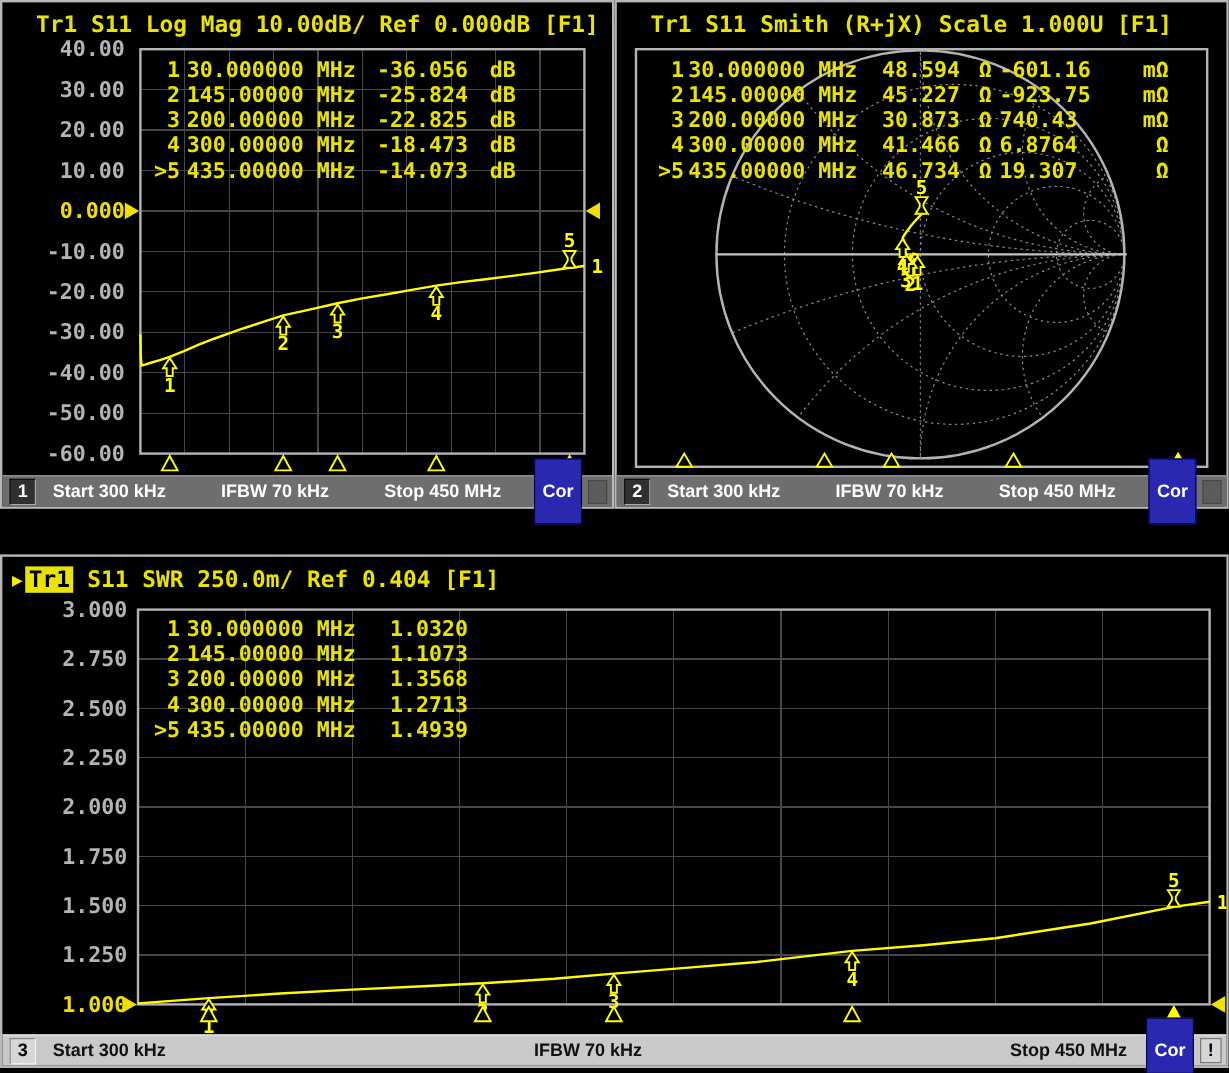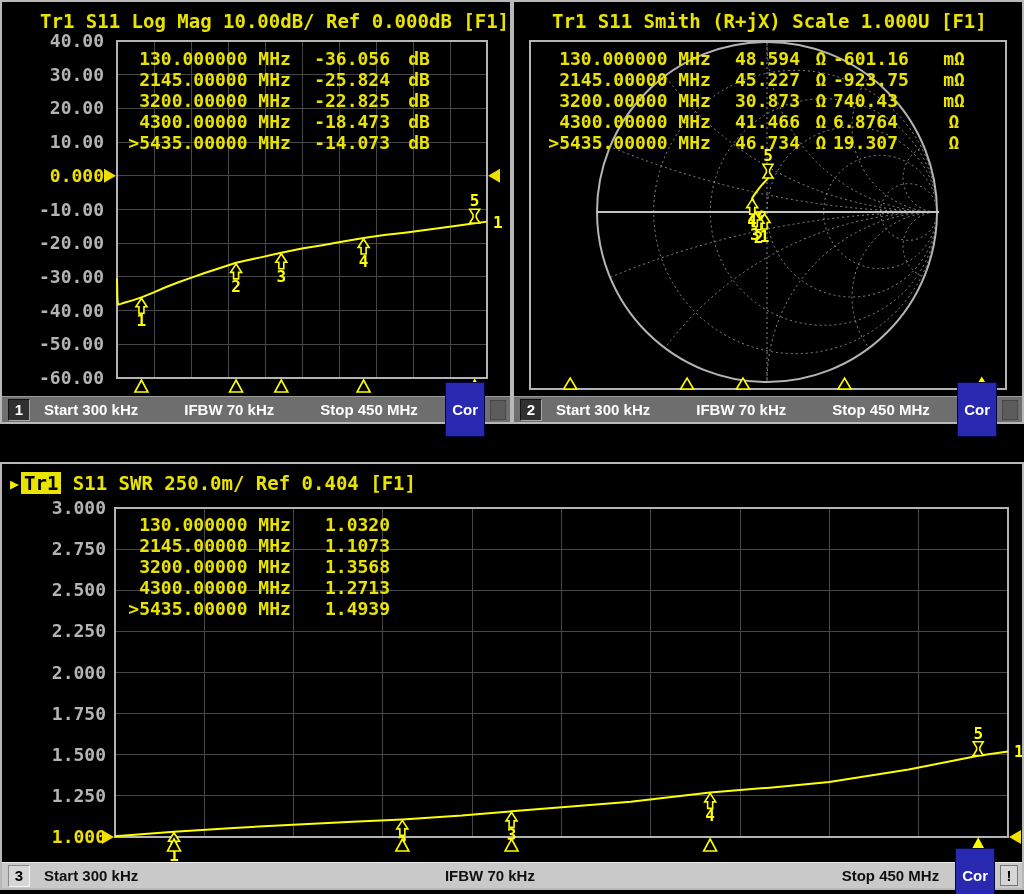--- a/index.html
+++ b/index.html
@@ -12,34 +12,34 @@
   .menubar span{white-space:nowrap;cursor:default;}
   
   .panel{position:absolute;background:#000;border:2px solid #b8b8b8;box-sizing:border-box;}
   #panel1{left:0;top:36;width:512px;height:424px;}
   #panel2{left:512px;top:36;width:512px;height:424px;}
   #panel3{left:0;top:462px;width:1024px;height:428px;}
   .plot{position:absolute;left:0;top:0;}
   
   .ptitle{position:absolute;top:8px;font:bold 19px "DejaVu Sans Mono",monospace;
           color:#e9e300;white-space:pre;z-index:5;}
-  #title1,#title2{left:38px;}
+  #title1,#title2{left:28px;}
   #title3{left:8px;}
   .tr-arrow{color:#f5ef00;font-size:15px;vertical-align:1px;margin-right:2px;}
   .inv{background:#e9e300;color:#000;padding:0 3px;}
   
   .mtable{position:absolute;font:bold 18px "DejaVu Sans Mono",monospace;color:#e9e300;
           line-height:21px;z-index:6;}
   .mrow{display:flex;white-space:pre;}
   .cn{width:32px;text-align:right;}
-  .cf{width:152px;text-align:left;}
+  .cf{width:152px;text-align:center;}
   .cv{width:88px;text-align:right;}
   .cu{width:40px;text-align:center;padding-left:9px;}
   .cv2{width:92px;text-align:left;}
-  .cu2{width:40px;text-align:center;padding-left:9px;}
+  .cu2{width:40px;text-align:right;padding-left:9px;}
   #mt2 .cf{width:148px;}
   #mt2 .cv{width:82px;}
   #mt2 .cu{width:24px;padding-left:9px;}
   
   .sbar{position:absolute;left:0;right:0;bottom:0;height:26px;display:flex;align-items:center;
         font-weight:bold;font-size:15px;padding:0 4px;box-sizing:border-box;z-index:7;}
   .sbar.dim{background:#6e6e6e;color:#fff;border-top:1px solid #9a9a9a;}
   .sbar.lit{background:#c9c9c9;color:#101010;border-top:1px solid #e8e8e8;}
   .chbox{width:20px;height:20px;display:flex;align-items:center;justify-content:center;
          margin:0 6px 0 2px;flex:0 0 auto;}

